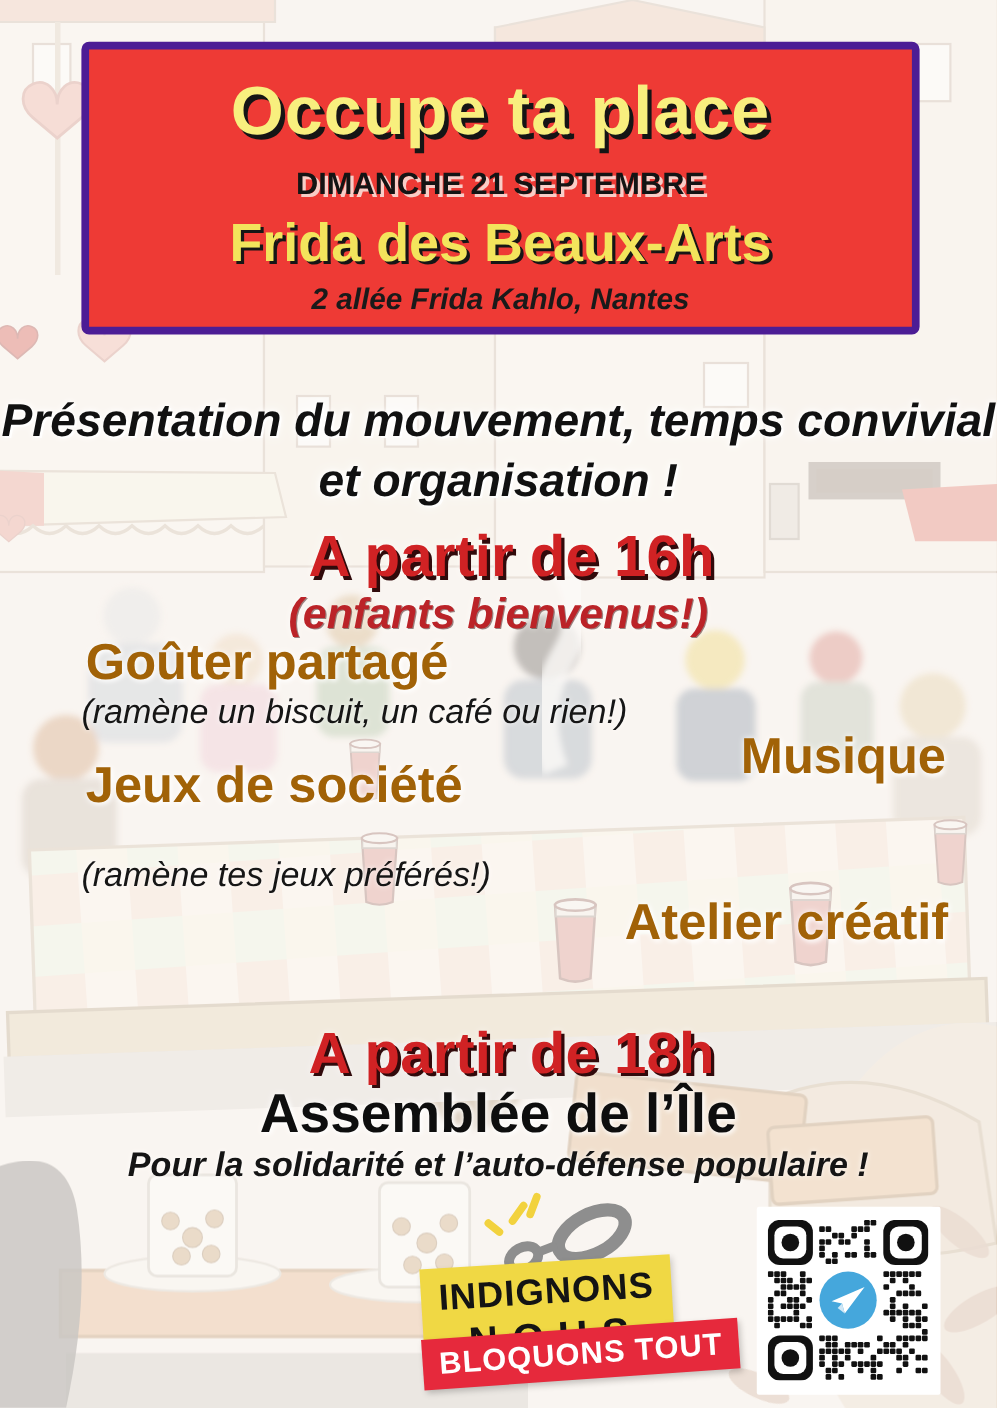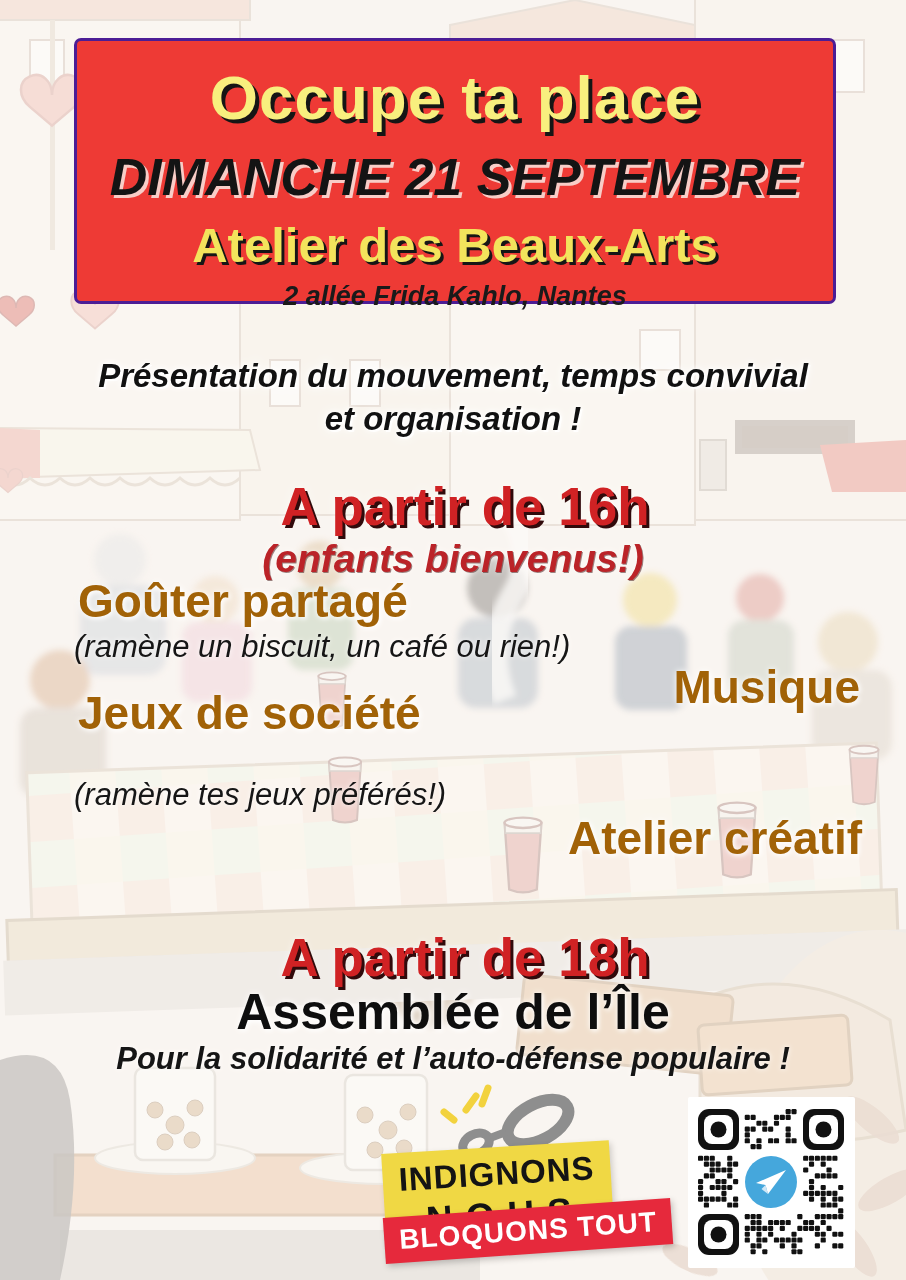--- a/index.html
+++ b/index.html
@@ -2,33 +2,33 @@
 <html><head>
 <meta charset="utf-8">
 <style>
   html,body{margin:0;padding:0;}
   body{font-family:"Liberation Sans",sans-serif;background:#777;}
   .poster{position:relative;width:906px;height:1280px;overflow:hidden;background:#f6efe8;margin:0 auto;}
   .bg{position:absolute;left:0;top:0;}
 
   
   .banner{position:absolute;left:74px;top:38px;width:762px;height:266px;box-sizing:border-box;
-    background:#ee3a35;border:3px solid #4c1d95;border-radius:7px;text-align:center;}
+    background:#ee3a35;border:7px solid #4c1d95;border-radius:7px;text-align:center;}
   .banner .title{margin-top:21px;font-size:62px;font-weight:bold;color:#f8ef7e;
     text-shadow:4px 4px 0 #151515;letter-spacing:1px;}
-  .banner .date{margin-top:14px;font-size:52px;font-weight:bold;font-style:italic;color:#141414;
+  .banner .date{margin-top:14px;font-size:28px;font-weight:bold;color:#141414;
     text-shadow:3px 3px 0 rgba(250,243,236,.8);}
   .banner .venue{margin-top:10px;font-size:49px;font-weight:bold;color:#f3e45c;
     text-shadow:3px 3px 0 #161616;}
   .banner .address{margin-top:8px;font-size:27px;font-weight:bold;font-style:italic;color:#1a1a1a;}
 
   
   .tx{position:absolute;white-space:nowrap;}
   .center{left:0;width:906px;text-align:center;}
-  .intro{top:355px;font-size:33px;line-height:1.3;font-weight:bold;font-style:italic;color:#111;
+  .intro{top:355px;font-size:42px;line-height:1.3;font-weight:bold;font-style:italic;color:#111;
     text-shadow:0 0 5px #fff,0 0 9px #fff,2px 2px 0 rgba(255,255,255,.85);}
   .red-head{font-size:53px;font-weight:bold;color:#d02224;
     text-shadow:3px 3px 0 #310a0b,0 0 7px rgba(255,255,255,.55);padding-left:12px;}
   .red-sub{font-size:39px;font-weight:bold;font-style:italic;color:#bb2328;
     text-shadow:1px 1px 0 rgba(60,10,10,.5),0 0 6px rgba(255,255,255,.7);}
   .blk-head{font-size:46px;font-weight:bold;color:#a16207;
     text-shadow:0 0 6px rgba(255,255,255,.95),2px 2px 4px rgba(255,255,255,.7);}
   .blk-sub{font-size:31px;font-style:italic;color:#161616;
     text-shadow:0 0 5px rgba(255,255,255,.9);}
   .t16{top:476px;}
@@ -195,21 +195,21 @@
 
       <rect x="520" y="985" width="210" height="80" rx="6" fill="#dba875" stroke="#a97c4e" stroke-width="3" transform="rotate(6 625 1025)"></rect>
       <rect x="700" y="1020" width="150" height="70" rx="6" fill="#e2b380" stroke="#a97c4e" stroke-width="3" transform="rotate(-4 775 1055)"></rect>
     </g>
     <rect x="0" y="0" width="906" height="1280" fill="#ffffff" opacity="0.38"></rect>
   </svg>
 
   <div class="banner">
     <div class="title">Occupe ta place</div>
     <div class="date">DIMANCHE 21 SEPTEMBRE</div>
-    <div class="venue">Atelier des Beaux-Arts</div>
+    <div class="venue">Frida des Beaux-Arts</div>
     <div class="address">2 allée Frida Kahlo, Nantes</div>
   </div>
 
   <div class="tx center intro">
     <span>Présentation du mouvement, temps convivial</span><br>
     <span>et organisation !</span>
   </div>
 
   <div class="tx center red-head t16">A partir de 16h</div>
   <div class="tx center red-sub enfants">(enfants bienvenus!)</div>

